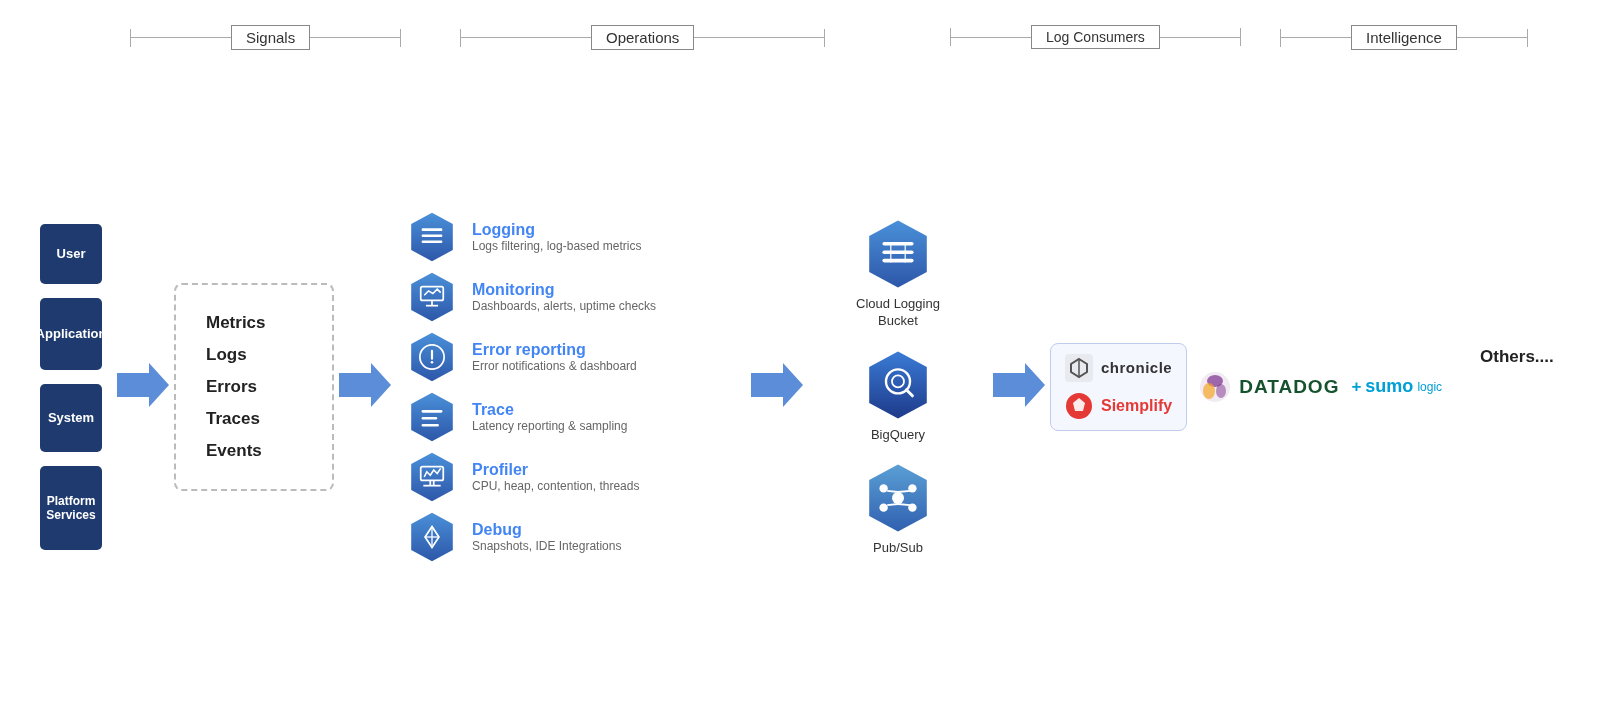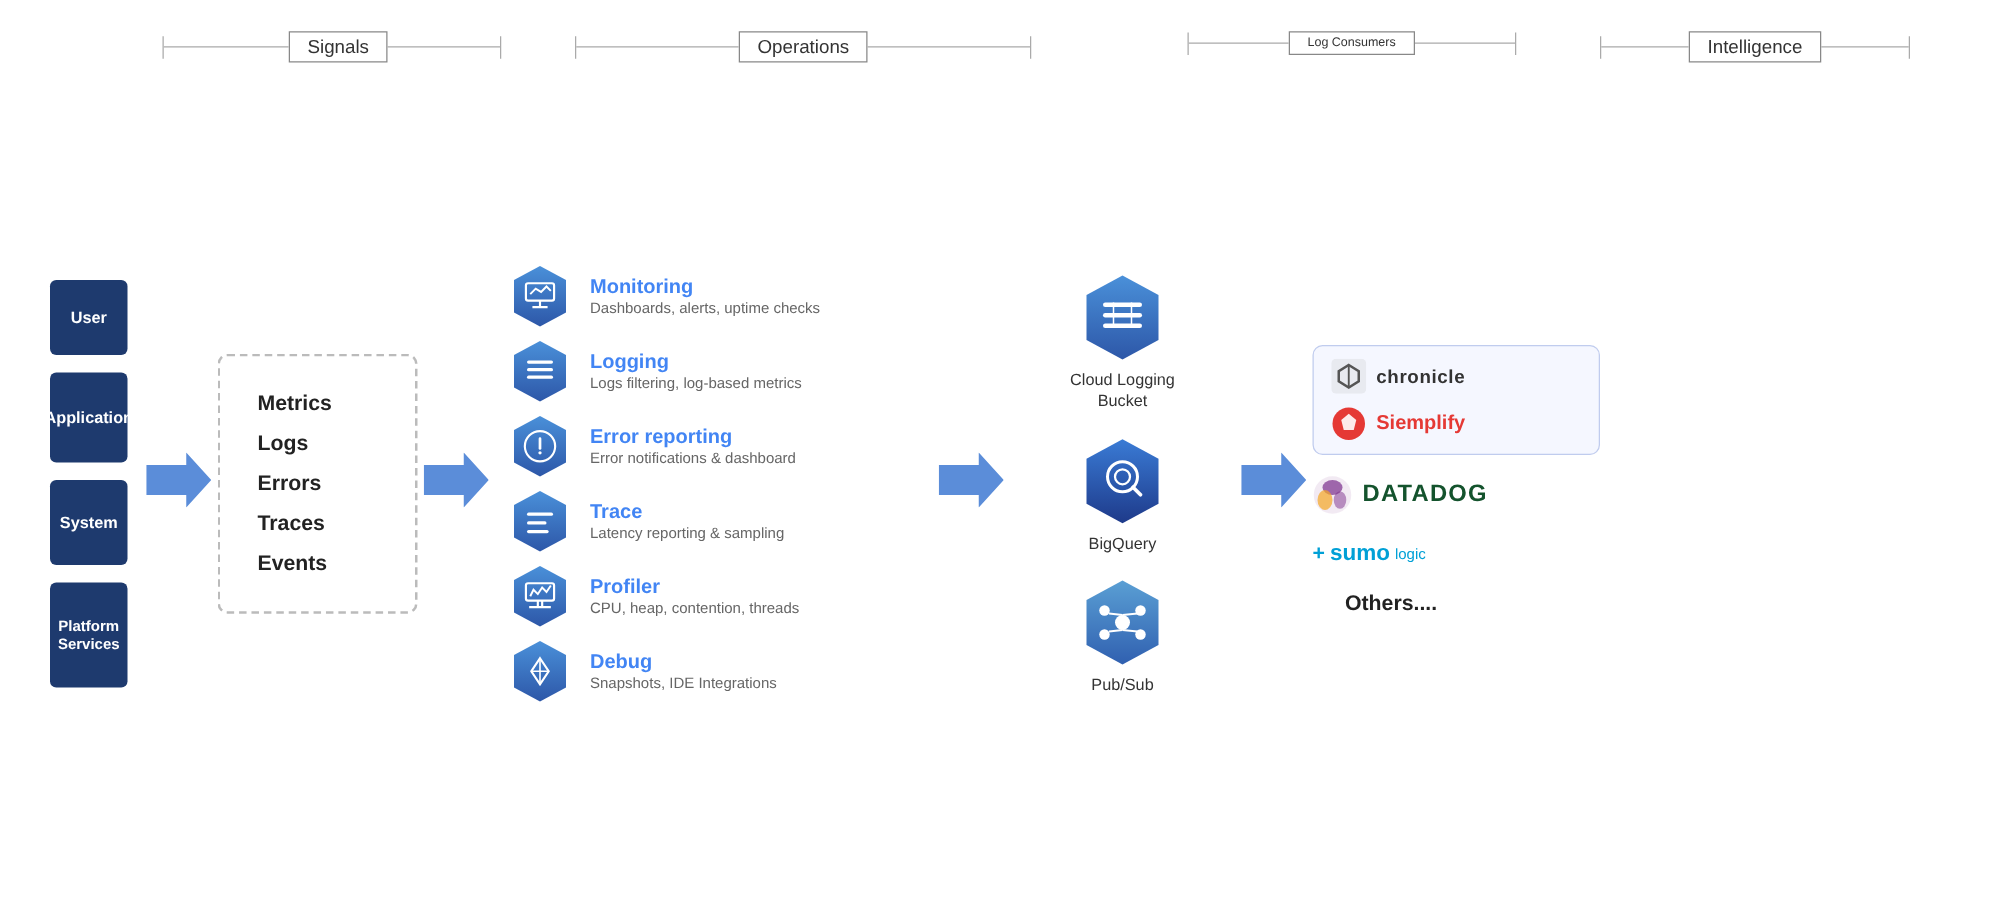--- a/index.html
+++ b/index.html
@@ -106,21 +106,21 @@
     }
     .consumer-label {
       font-size: 13px;
       color: #333;
       text-align: center;
     }
 
     
     .intelligence-col {
       display: flex;
-      flex-direction: column;
+      flex-direction: row;
       gap: 12px;
       margin-top: 40px;
       min-width: 230px;
     }
 
     .big-arrow {
       margin: 0 5px;
       margin-top: 40px;
       flex-shrink: 0;
     }
@@ -142,21 +142,21 @@
     <div style="height:18px; border-left:1.5px solid #aaa;"></div>
     <div style="border-top:1.5px solid #aaa; width:130px;"></div>
     <div style="border:1.5px solid #888; padding:3px 14px; background:#fff; font-size:15px; color:#333; white-space:nowrap;">Operations</div>
     <div style="border-top:1.5px solid #aaa; width:130px;"></div>
     <div style="height:18px; border-left:1.5px solid #aaa;"></div>
   </div>
 
   <div style="position:absolute; top:6px; left:920px; display:flex; align-items:center;">
     <div style="height:18px; border-left:1.5px solid #aaa;"></div>
     <div style="border-top:1.5px solid #aaa; width:80px;"></div>
-    <div style="border:1.5px solid #888; padding:3px 14px; background:#fff; font-size:10px; color:#333; white-space:nowrap;">Log Consumers</div>
+    <div style="border:1.5px solid #888; padding:3px 14px; background:#fff; font-size:14px; color:#333; white-space:nowrap;">Log Consumers</div>
     <div style="border-top:1.5px solid #aaa; width:80px;"></div>
     <div style="height:18px; border-left:1.5px solid #aaa;"></div>
   </div>
 
   <div style="position:absolute; top:6px; left:1250px; display:flex; align-items:center;">
     <div style="height:18px; border-left:1.5px solid #aaa;"></div>
     <div style="border-top:1.5px solid #aaa; width:70px;"></div>
     <div style="border:1.5px solid #888; padding:3px 14px; background:#fff; font-size:15px; color:#333; white-space:nowrap;">Intelligence</div>
     <div style="border-top:1.5px solid #aaa; width:70px;"></div>
     <div style="height:18px; border-left:1.5px solid #aaa;"></div>
@@ -188,54 +188,54 @@
     <div class="big-arrow" style="margin-top:0;">
       <svg width="52" height="44" viewBox="0 0 52 44">
         <polygon points="0,10 32,10 32,0 52,22 32,44 32,34 0,34" fill="#5b8dd9"></polygon>
       </svg>
     </div>
 
     <div class="operations-col" style="margin-top:0;">
 
       <div class="op-row">
         <svg class="hex-icon" viewBox="0 0 52 60">
+          <polygon points="26,2 50,15 50,45 26,58 2,45 2,15" fill="url(#g1)"></polygon>
+          <defs>
+              <linearGradient id="g1" x1="0" y1="0" x2="0" y2="1">
+                <stop offset="0%" stop-color="#4a90d9"></stop>
+                <stop offset="100%" stop-color="#2d57a8"></stop>
+              </linearGradient>
+            </defs>
+          <rect x="14" y="20" width="24" height="3" rx="1.5" fill="white"></rect>
+          <rect x="14" y="27" width="24" height="3" rx="1.5" fill="white"></rect>
+          <rect x="14" y="34" width="24" height="3" rx="1.5" fill="white"></rect>
+        </svg>
+        <div class="op-text">
+          <span class="op-title">Logging</span>
+          <span class="op-desc">Logs filtering, log-based metrics</span>
+        </div>
+      </div>
+
+      <div class="op-row">
+        <svg class="hex-icon" viewBox="0 0 52 60">
           <polygon points="26,2 50,15 50,45 26,58 2,45 2,15" fill="url(#g2)"></polygon>
           <defs>
               <linearGradient id="g2" x1="0" y1="0" x2="0" y2="1">
                 <stop offset="0%" stop-color="#4a90d9"></stop>
                 <stop offset="100%" stop-color="#2d57a8"></stop>
               </linearGradient>
             </defs>
           <rect x="13" y="18" width="26" height="16" rx="2" fill="none" stroke="white" stroke-width="2"></rect>
           <line x1="26" y1="34" x2="26" y2="40" stroke="white" stroke-width="2"></line>
           <line x1="19" y1="40" x2="33" y2="40" stroke="white" stroke-width="2"></line>
           <polyline points="17,28 22,23 27,26 32,21 36,25" fill="none" stroke="white" stroke-width="1.8"></polyline>
         </svg>
         <div class="op-text">
           <span class="op-title">Monitoring</span>
           <span class="op-desc">Dashboards, alerts, uptime checks</span>
-        </div>
-      </div>
-
-      <div class="op-row">
-        <svg class="hex-icon" viewBox="0 0 52 60">
-          <polygon points="26,2 50,15 50,45 26,58 2,45 2,15" fill="url(#g1)"></polygon>
-          <defs>
-              <linearGradient id="g1" x1="0" y1="0" x2="0" y2="1">
-                <stop offset="0%" stop-color="#4a90d9"></stop>
-                <stop offset="100%" stop-color="#2d57a8"></stop>
-              </linearGradient>
-            </defs>
-          <rect x="14" y="20" width="24" height="3" rx="1.5" fill="white"></rect>
-          <rect x="14" y="27" width="24" height="3" rx="1.5" fill="white"></rect>
-          <rect x="14" y="34" width="24" height="3" rx="1.5" fill="white"></rect>
-        </svg>
-        <div class="op-text">
-          <span class="op-title">Logging</span>
-          <span class="op-desc">Logs filtering, log-based metrics</span>
         </div>
       </div>
 
       <div class="op-row">
         <svg class="hex-icon" viewBox="0 0 52 60">
           <polygon points="26,2 50,15 50,45 26,58 2,45 2,15" fill="url(#g3)"></polygon>
           <defs>
               <linearGradient id="g3" x1="0" y1="0" x2="0" y2="1">
                 <stop offset="0%" stop-color="#4a90d9"></stop>
                 <stop offset="100%" stop-color="#2d57a8"></stop>

